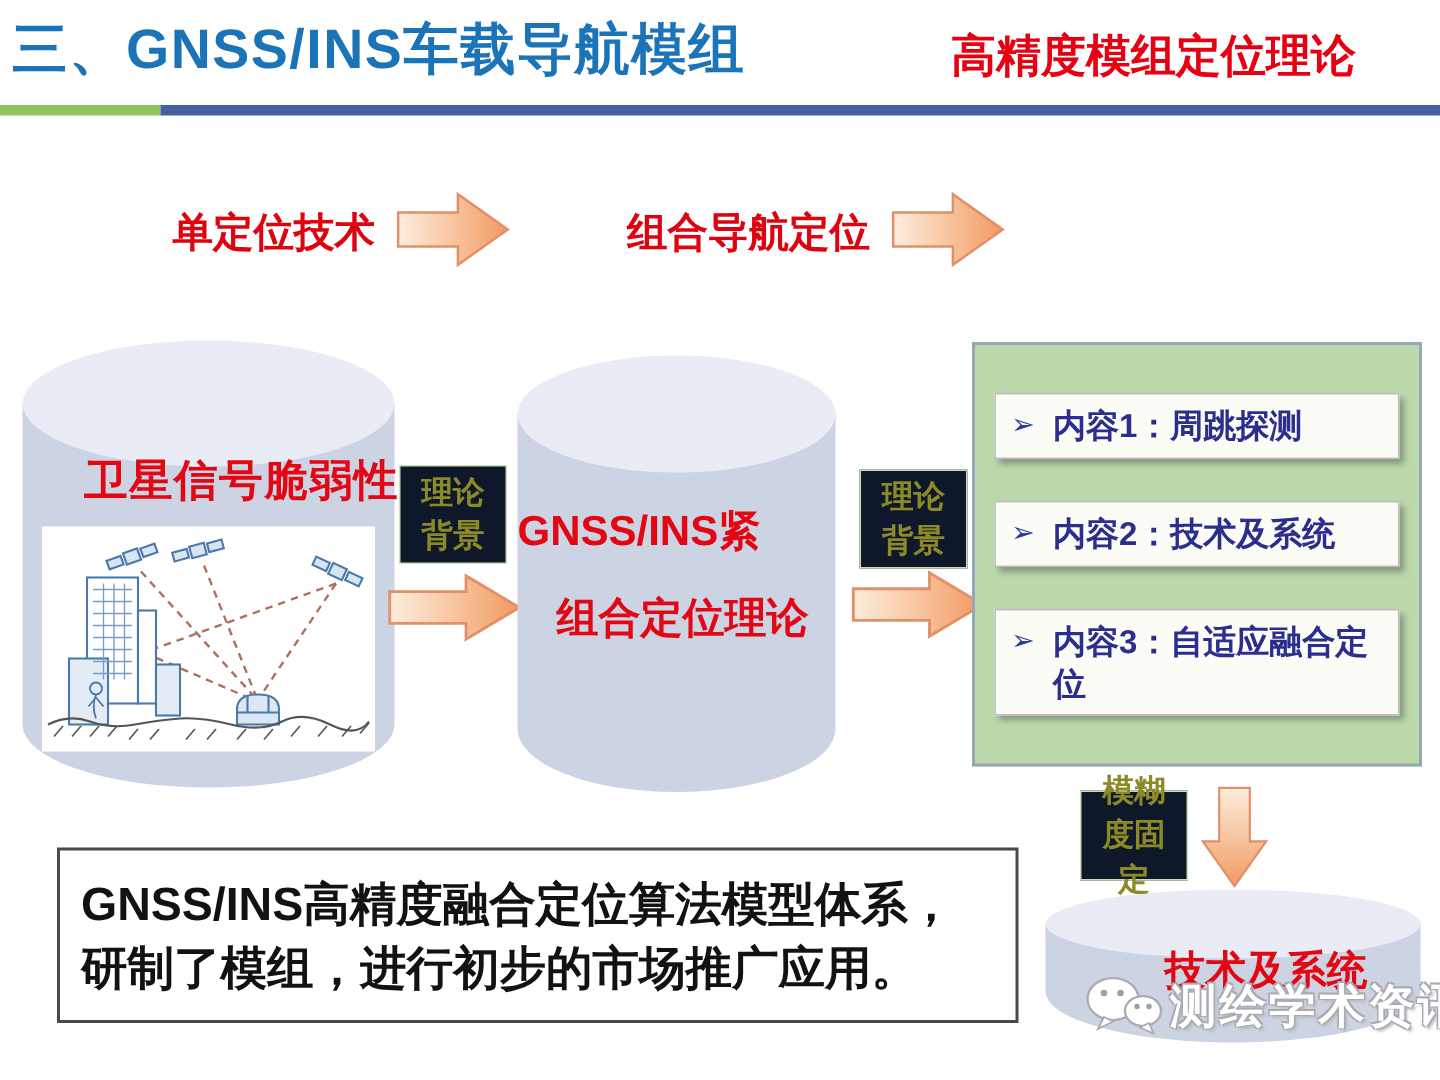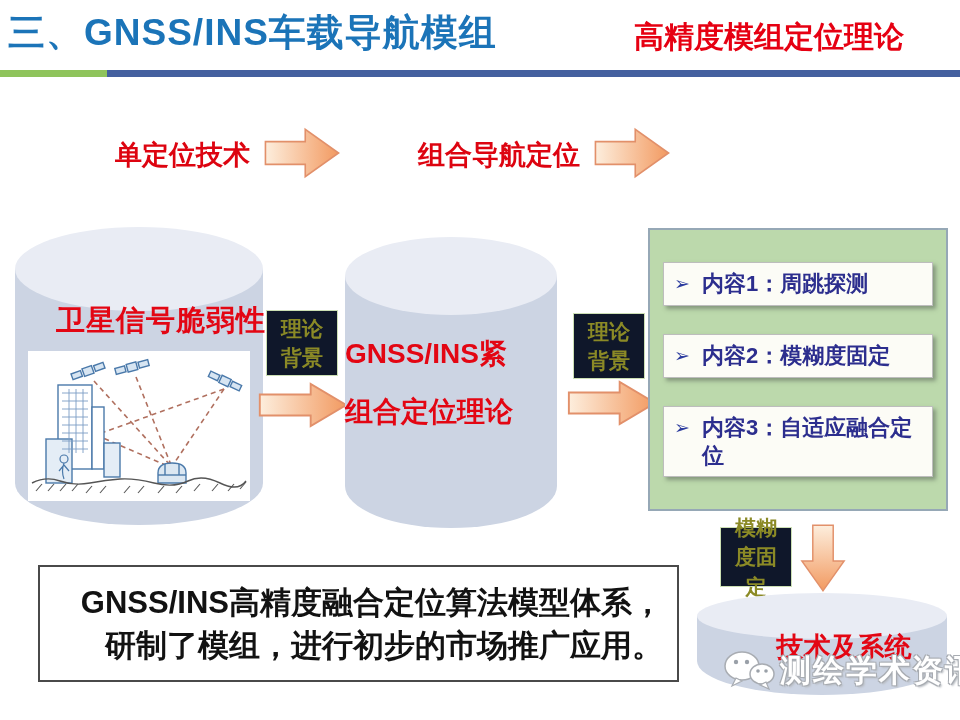--- a/index.html
+++ b/index.html
@@ -40,21 +40,21 @@
   }
   .left-cyl{left:15px;top:227px;width:248px;height:298px;}
   .left-cyl .cyl-top{height:84px;}
   .left-cyl .cyl-body{top:42px;bottom:0;}
   .left-cyl .cyl-label{top:74px;font-size:29px;letter-spacing:1px;}
   .mid-cyl{left:345px;top:237px;width:212px;height:291px;}
   .mid-cyl .cyl-top{height:78px;}
   .mid-cyl .cyl-body{top:39px;bottom:0;}
   .mid-line{position:absolute;width:100%;font-size:28px;font-weight:bold;color:#e30613;white-space:nowrap;}
   .mid-line.l1{top:98px;}
-  .mid-line.l2{top:156px;}
+  .mid-line.l2{top:156px;margin-left:26px;}
   .bot-cyl{left:697px;top:593px;width:250px;height:102px;}
   .bot-cyl .cyl-top{height:46px;}
   .bot-cyl .cyl-body{top:23px;bottom:0;border-bottom-left-radius:50% 34px;border-bottom-right-radius:50% 34px;}
   .bot-cyl .cyl-label{top:36px;font-size:27px;}
   
   .illustration{
     position:absolute;left:13px;top:124px;width:222px;height:150px;background:#ffffff;
   }
   
   .theory-label{
@@ -81,21 +81,20 @@
   .content-item .bullet{color:#2b3b9e;font-size:19px;margin:2px 12px 0 0;flex:0 0 auto;}
   .ci-1{top:32px;min-height:42px;}
   .ci-2{top:104px;min-height:42px;}
   .ci-3{top:176px;min-height:70px;}
   
   .summary-box{
     position:absolute;left:38px;top:565px;width:641px;height:117px;
     border:2px solid #4a4a4a;background:#ffffff;box-sizing:border-box;
     padding:14px 14px;color:#121212;font-size:31px;font-weight:bold;line-height:1.4;
     white-space:nowrap;
-    text-align:right;
   }
   
   .watermark{
     position:absolute;left:722px;top:648px;display:flex;align-items:center;z-index:5;
   }
   .watermark-text{
     font-size:31px;font-weight:bold;color:#ffffff;letter-spacing:2px;margin-left:4px;
     text-shadow:-1px -1px 0 #a8acb2,1px -1px 0 #a8acb2,-1px 1px 0 #a8acb2,1px 1px 0 #a8acb2,2px 2px 2px #b8bcc2;
     white-space:nowrap;
   }
@@ -241,21 +240,21 @@
     <polygon points="3,14 56,14 56,3 93,25 56,47 56,36 3,36" fill="url(#agrad)" stroke="#e2906a" stroke-width="2"></polygon>
   </svg>
 
   <div class="green-panel">
     <div class="content-item ci-1">
       <span class="bullet">➢</span>
       <span>内容1：周跳探测</span>
     </div>
     <div class="content-item ci-2">
       <span class="bullet">➢</span>
-      <span>内容2：模糊度固定</span>
+      <span>内容2：技术及系统</span>
     </div>
     <div class="content-item ci-3">
       <span class="bullet">➢</span>
       <span>内容3：自适应融合定位</span>
     </div>
   </div>
 
   <div class="theory-label lab-sup">
     <span class="wrap2">模糊度固定</span>
   </div>

